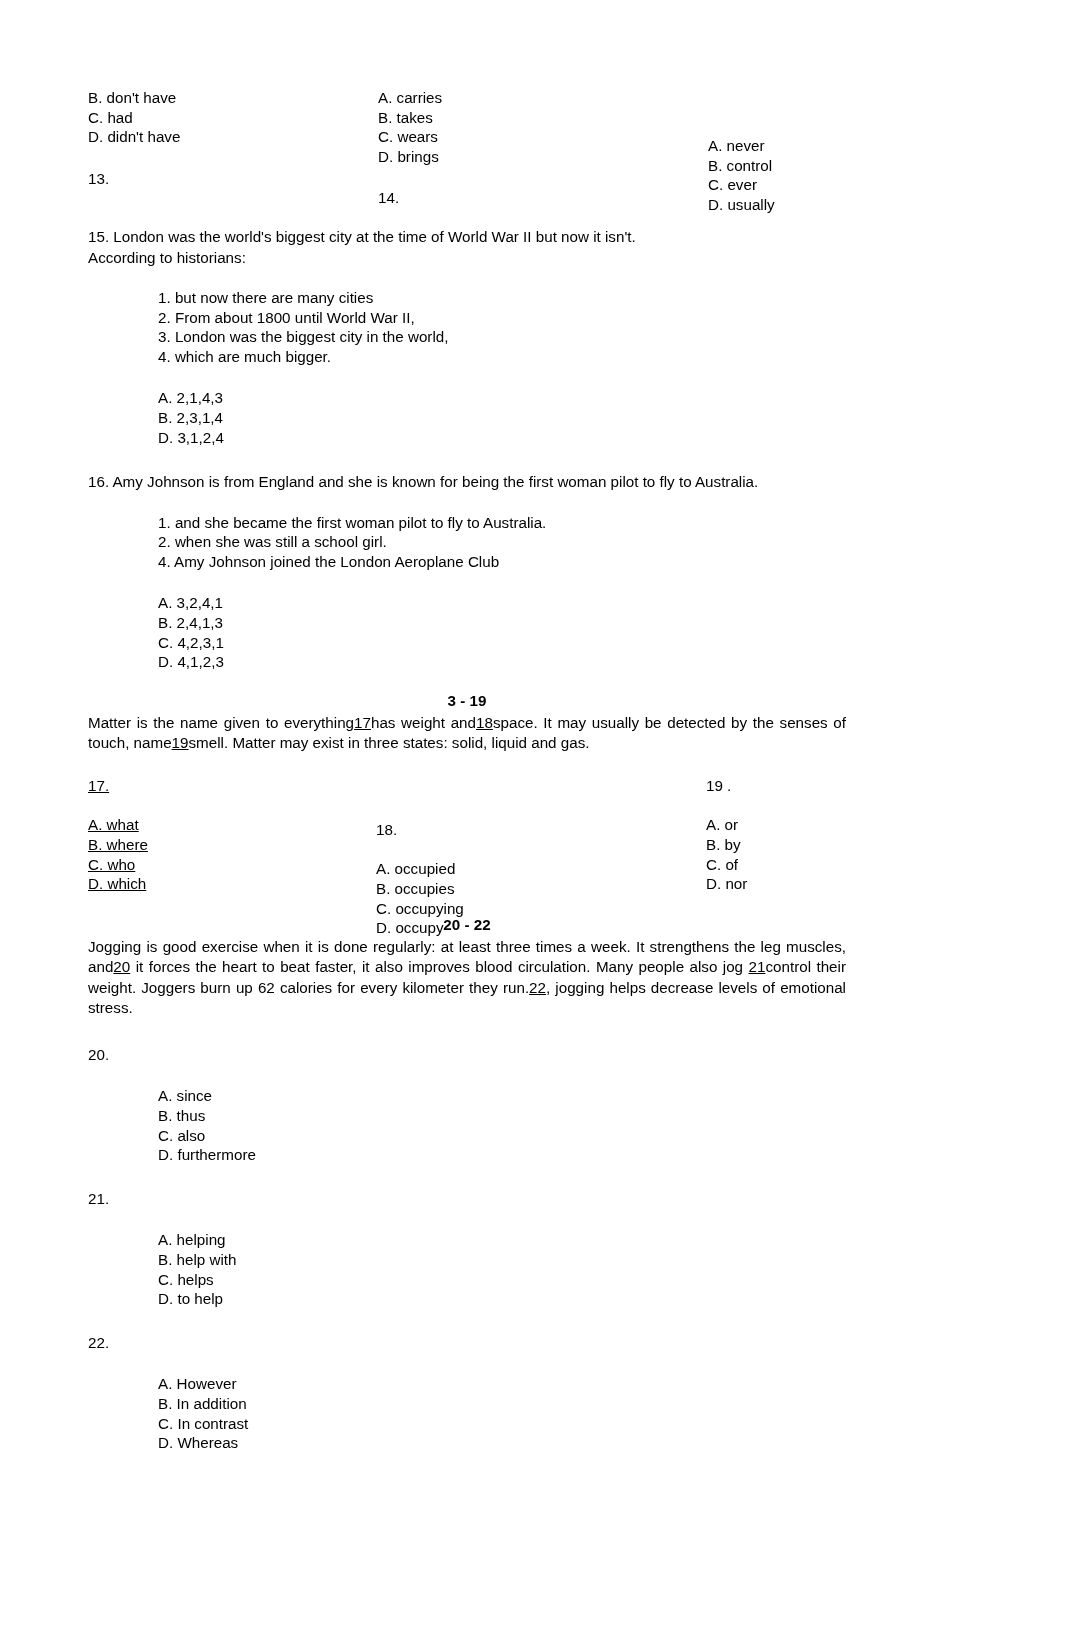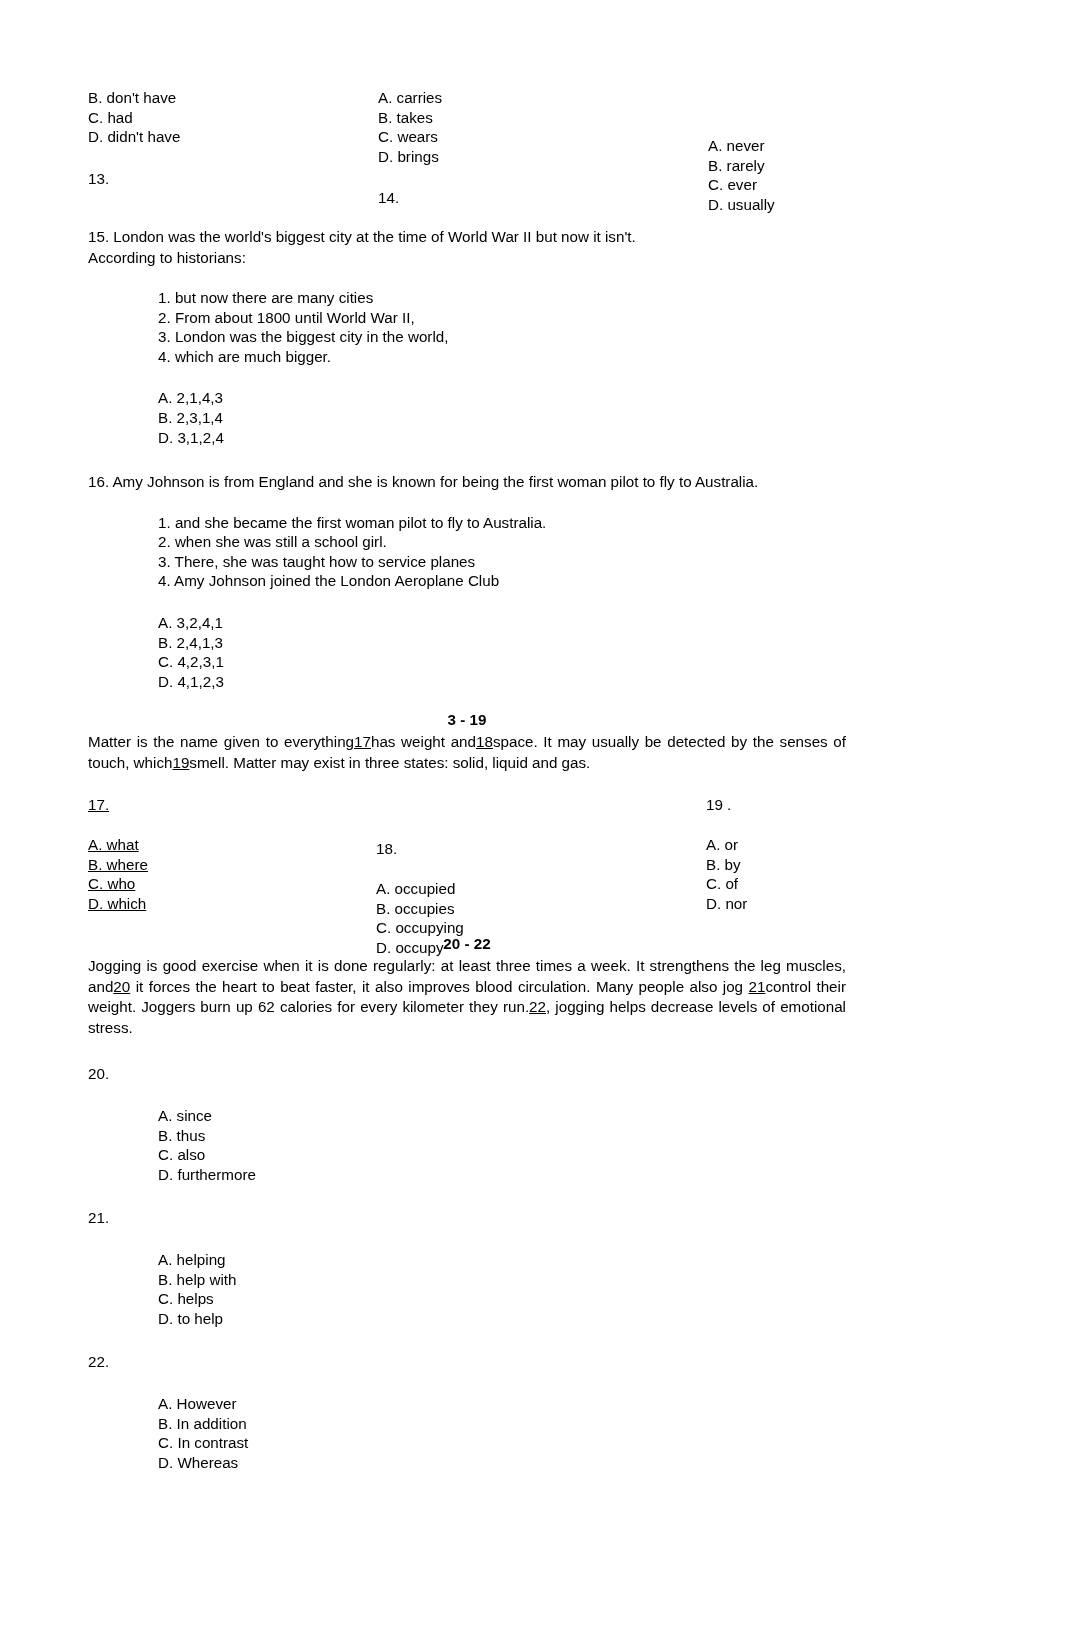--- a/index.html
+++ b/index.html
@@ -78,21 +78,21 @@
       <div class="opt">A. carries</div>
       <div class="opt">B. takes</div>
       <div class="opt">C. wears</div>
       <div class="opt">D. brings</div>
       <div style="height:22px;"></div>
       <div class="numline">14.</div>
     </div>
 
     <div class="col" style="left:620px; top:48px;">
       <div class="opt">A. never</div>
-      <div class="opt">B. rarely</div>
+      <div class="opt">B. control</div>
       <div class="opt">C. ever</div>
       <div class="opt">D. usually</div>
     </div>
 
   </div>
 
   <div style="height:9px;"></div>
   <div>
     <div class="para-nj">15. London was the world's biggest city at the time of World War II but now it isn't.</div>
     <div class="para-nj">According to historians:</div>
@@ -111,36 +111,35 @@
     </div>
   </div>
 
   <div style="height:25px;"></div>
   <div>
     <div class="para-nj">16. Amy Johnson is from England and she is known for being the first woman pilot to fly to Australia.</div>
     <div style="height:20px;"></div>
     <div class="indent-sub">
       <div class="line">1. and she became the first woman pilot to fly to Australia.</div>
       <div class="line">2. when she was still a school girl.</div>
-      <div class="line">3. There, she was taught how to service planes</div>
       <div class="line">4. Amy Johnson joined the London Aeroplane Club</div>
     </div>
     <div style="height:22px;"></div>
     <div class="indent-sub">
       <div class="opt">A. 3,2,4,1</div>
       <div class="opt">B. 2,4,1,3</div>
       <div class="opt">C. 4,2,3,1</div>
       <div class="opt">D. 4,1,2,3</div>
     </div>
   </div>
 
   <div style="height:19px;"></div>
   <div>
     <div class="section-head">3 - 19</div>
-    <div class="para" style="margin-top:2px;"><span>Matter is the name given to everything</span><span class="blank">17</span><span>has weight and</span><span class="blank">18</span><span>space. It may usually be detected by the senses of touch,</span> <span>which</span><span class="blank">19</span><span>smell. Matter may exist in three states: solid, liquid and gas.</span></div>
+    <div class="para" style="margin-top:2px;"><span>Matter is the name given to everything</span><span class="blank">17</span><span>has weight and</span><span class="blank">18</span><span>space. It may usually be detected by the senses of touch,</span> <span>name</span><span class="blank">19</span><span>smell. Matter may exist in three states: solid, liquid and gas.</span></div>
 
     <div style="height:22px;"></div>
     <div class="row-cols" style="height:135px;">
       <div class="col" style="left:0px;text-decoration:underline;">
         <div class="numline">17.</div>
         <div style="height:20px;"></div>
         <div class="opt">A. what</div>
         <div class="opt">B. where</div>
         <div class="opt">C. who</div>
         <div class="opt">D. which</div>

